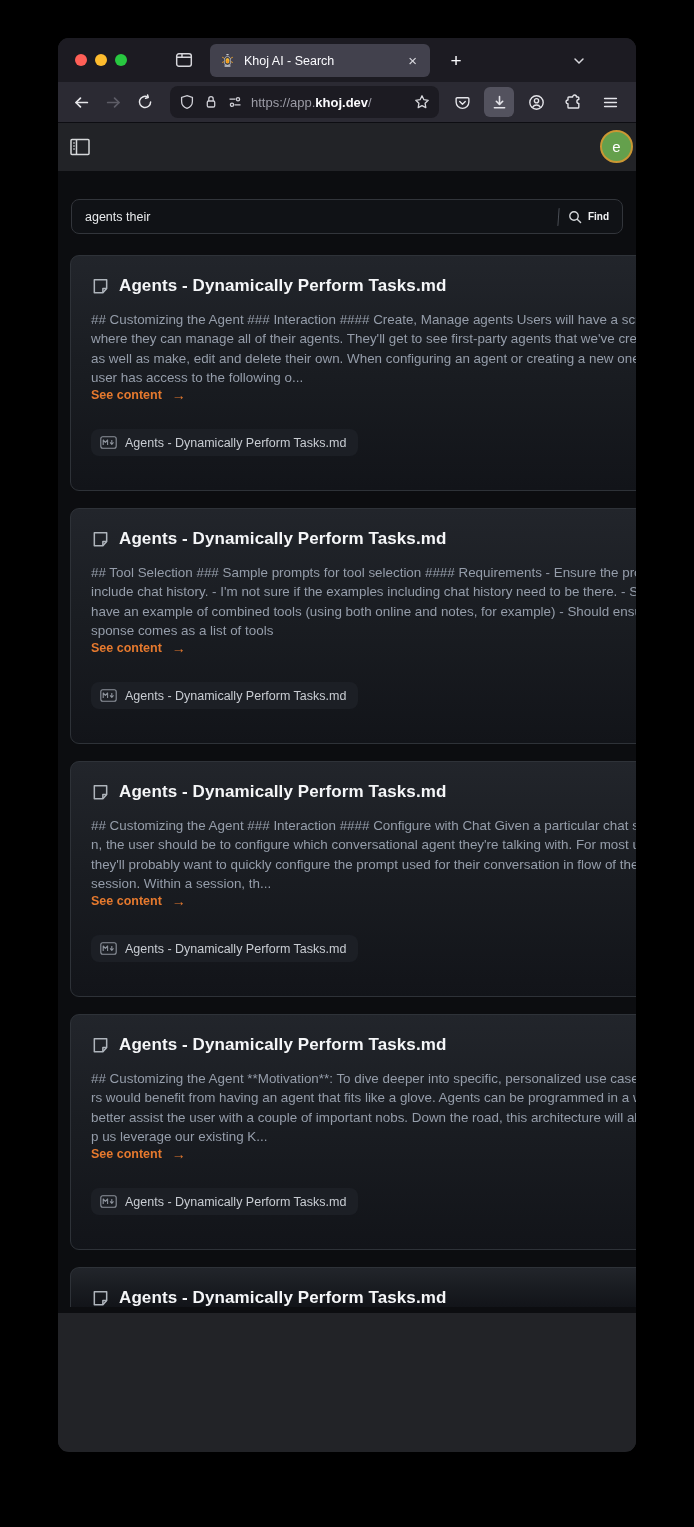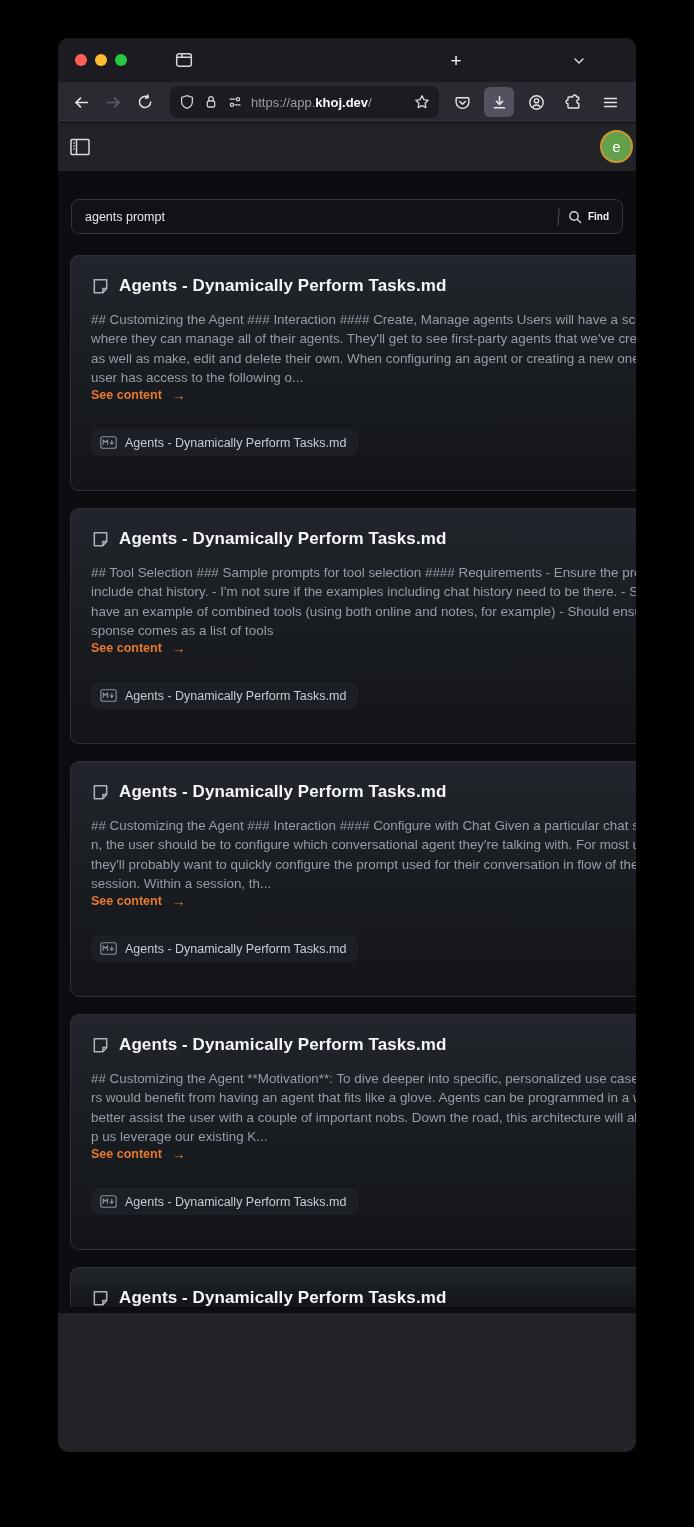--- a/index.html
+++ b/index.html
@@ -92,20 +92,37 @@
         <span class="tl-yellow"></span>
         <span class="tl-green"></span>
       </div>
       <div class="ffview">
         <svg width="18" height="18" viewBox="0 0 16 16" fill="none" stroke="currentColor" stroke-width="1.3">
           <rect x="1.5" y="2.5" width="13" height="11" rx="2"></rect>
           <path d="M1.5 5.5h13"></path>
             <path d="M6.2 2.5v3"></path>
         </svg>
       </div>
+      <div class="tab">
+        <svg class="fav" viewBox="0 0 20 24">
+          <g stroke="#f0a22b" stroke-width="1.4" stroke-linecap="round">
+            <path d="M2 7 L4 8"></path>
+              <path d="M18 7 L16 8"></path>
+              <path d="M2 15 L4 14"></path>
+              <path d="M18 15 L16 14"></path>
+          </g>
+          <rect x="8" y="1.5" width="4" height="2" rx="1" fill="#c9cad0"></rect>
+          <path d="M5.5 8 Q10 3 14.5 8 L14.5 18 Q10 21.5 5.5 18 Z" fill="#3c3d44" stroke="#c9cad0" stroke-width="1.2"></path>
+          <ellipse cx="10" cy="12.5" rx="3" ry="4.4" fill="#f5b82e"></ellipse>
+          <ellipse cx="10" cy="13.4" rx="1.5" ry="2.4" fill="#ef8b1f"></ellipse>
+          <rect x="5" y="19.5" width="10" height="2.4" rx="1.2" fill="#c9cad0"></rect>
+        </svg>
+        <span class="tab-title">Khoj AI - Search</span>
+        <span class="tab-close">×</span>
+      </div>
       <div class="newtab">+</div>
       <div class="tabchev">
         <svg width="14" height="14" viewBox="0 0 14 14" fill="none" stroke="currentColor" stroke-width="1.5" stroke-linecap="round">
           <path d="M3 5l4 4 4-4"></path>
         </svg>
       </div>
     </div>
 
     <div class="toolbar">
       <div class="nav-btn">
@@ -185,21 +202,21 @@
           <rect x="2" y="3.5" width="18" height="15" rx="1"></rect>
           <path d="M7.5 3.5v15"></path>
           <path d="M4 7h2M4 10h2M4 13h2" stroke-width="1.2"></path>
         </svg>
         <div class="avatar">e</div>
       </div>
 
       <div class="content">
 
         <div class="searchbar">
-          <span class="search-value">agents prompt</span>
+          <span class="search-value">agents their</span>
           <span class="search-divider"></span>
           <svg class="search-icon" viewBox="0 0 14 14" fill="none" stroke="currentColor" stroke-width="1.4" stroke-linecap="round">
             <circle cx="6" cy="6" r="4.2"></circle>
               <path d="M9.2 9.2 12.6 12.6"></path>
           </svg>
           <span class="find-label">Find</span>
         </div>
 
         <div class="card">
           <div class="card-head">

